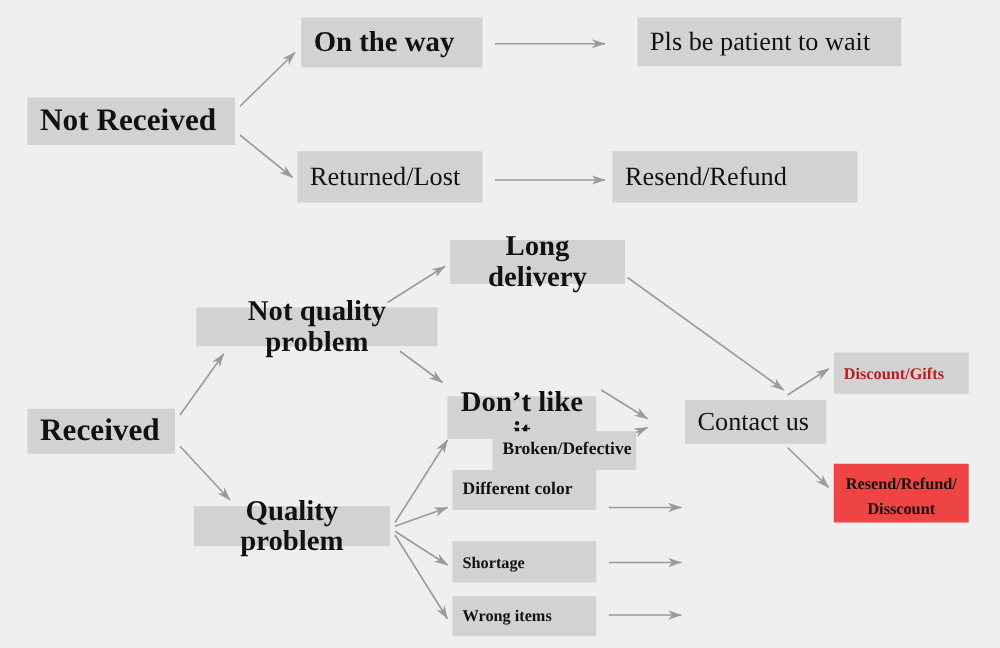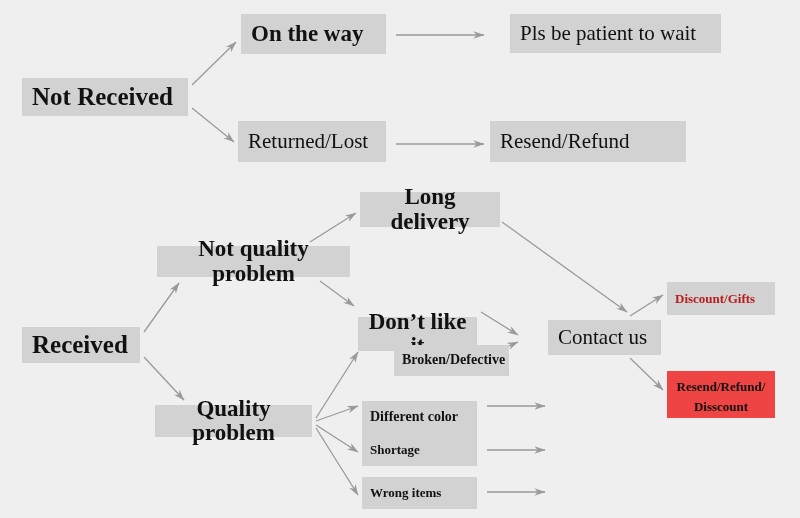--- a/index.html
+++ b/index.html
@@ -87,21 +87,21 @@
       <div class="node sz-xl pad-std" style="left: 241px; top: 14px; width: 145px; height: 40px; background: rgb(210, 210, 210); color: rgb(17, 17, 17);">On the way</div>
       <div class="node sz-lg pad-std" style="left: 490px; top: 14px; width: 211px; height: 39px; background: rgb(210, 210, 210); color: rgb(17, 17, 17); margin-left: 20px;">Pls be patient to wait</div>
       <div class="node sz-lg pad-std" style="left: 238px; top: 121px; width: 148px; height: 41px; background: rgb(210, 210, 210); color: rgb(17, 17, 17);">Returned/Lost</div>
       <div class="node sz-lg pad-std" style="left: 490px; top: 121px; width: 196px; height: 41px; background: rgb(210, 210, 210); color: rgb(17, 17, 17);">Resend/Refund</div>
       <div class="node sz-root pad-std" style="left: 22px; top: 327px; width: 118px; height: 36px; background: rgb(210, 210, 210); color: rgb(17, 17, 17);">Received</div>
       <div class="node sz-md pad-std" style="left: 157px; top: 246px; width: 193px; height: 31px; background: rgb(210, 210, 210); color: rgb(17, 17, 17);">Not quality problem</div>
       <div class="node sz-md pad-std" style="left: 155px; top: 405px; width: 157px; height: 32px; background: rgb(210, 210, 210); color: rgb(17, 17, 17);">Quality problem</div>
       <div class="node sz-md pad-std" style="left: 360px; top: 192px; width: 140px; height: 35px; background: rgb(210, 210, 210); color: rgb(17, 17, 17);">Long delivery</div>
       <div class="node sz-md pad-std" style="left: 358px; top: 288px; width: 119px; height: 34px; background: rgb(210, 210, 210); color: rgb(17, 17, 17); margin-top: 29px;">Don’t like it</div>
       <div class="node sz-sm pad-sm" style="left: 362px; top: 345px; width: 115px; height: 31px; background: rgb(210, 210, 210); color: rgb(17, 17, 17); margin-left: 32px;">Broken/Defective</div>
-      <div class="node sz-sm pad-sm" style="left: 362px; top: 401px; width: 115px; height: 32px; background: rgb(210, 210, 210); color: rgb(17, 17, 17);">Different color</div>
+      <div class="node sz-sm pad-sm" style="left: 362px; top: 376px; width: 115px; height: 32px; background: rgb(210, 210, 210); color: rgb(17, 17, 17);">Different color</div>
       <div class="node sz-xs pad-sm" style="left: 362px; top: 433px; width: 115px; height: 33px; background: rgb(210, 210, 210); color: rgb(17, 17, 17);">Shortage</div>
       <div class="node sz-xs pad-sm" style="left: 362px; top: 477px; width: 115px; height: 32px; background: rgb(210, 210, 210); color: rgb(17, 17, 17);">Wrong items</div>
       <div class="node sz-lg pad-std" style="left: 548px; top: 320px; width: 113px; height: 35px; background: rgb(210, 210, 210); color: rgb(17, 17, 17);">Contact us</div>
       <div class="node sz-xs pad-sm" style="left: 667px; top: 282px; width: 108px; height: 33px; background: rgb(210, 210, 210); color: #b91c1c;">Discount/Gifts</div>
       <div class="node sz-xs pad-sm two-line" style="left: 667px; top: 371px; width: 108px; height: 47px; background: #ef4444; color: rgb(17, 17, 17);">Resend/Refund/
 Disscount</div>
     </div>
 </div>
 
 </body></html>

